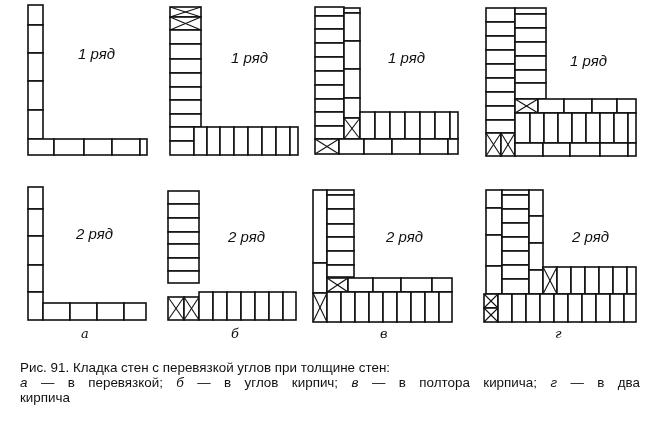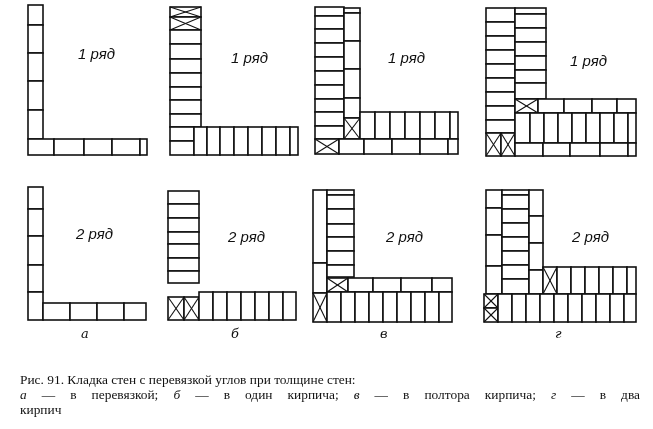--- a/index.html
+++ b/index.html
@@ -6,22 +6,22 @@
   body { width: 653px; height: 429px; position: relative; overflow: hidden;
          font-family: "DejaVu Serif", serif; color: #111; }
   #figure { position: absolute; left: 0; top: 0; width: 653px; height: 345px; }
   #figure svg { display: block; }
   .br { fill: #fff; stroke: #111; stroke-width: 1.6; }
   .x  { stroke: #111; stroke-width: 1.1; }
   .row-label { position: absolute; font-family: Liberation Sans, sans-serif; font-style: italic;
                font-size: 15px; color: #111; white-space: nowrap; }
   .letter { position: absolute; font-family: "DejaVu Serif", serif; font-style: italic;
             font-size: 13px; color: #111; }
-  #caption { position: absolute; left: 20px; top: 372px; width: 620px;
-             font-family: Liberation Serif, serif; font-size: 13.4px; line-height: 15px; color: #111; }
+  #caption { position: absolute; left: 20px; top: 360px; width: 620px;
+             font-family: Liberation Sans, sans-serif; font-size: 13.4px; line-height: 15px; color: #111; }
   #caption .line { white-space: nowrap; }
   #caption .just { text-align: justify; text-align-last: justify; }
   #caption i { font-style: italic; }
 </style>
 </head>
 <body>
 
 <div id="figure">
   <svg id="fig-svg" width="653" height="345" viewBox="0 0 653 345" xmlns="http://www.w3.org/2000/svg">
       <g>
@@ -259,15 +259,15 @@
   <span class="row-label" style="left:572px;top:228px">2 ряд</span>
 
   <span class="letter" style="left:81px;top:326px">а</span>
   <span class="letter" style="left:231px;top:326px">б</span>
   <span class="letter" style="left:380px;top:326px">в</span>
   <span class="letter" style="left:555px;top:326px">г</span>
 </div>
 
 <div id="caption">
   <div class="line">Рис. 91. Кладка стен с перевязкой углов при толщине стен:</div>
-  <div class="line just"><i>а</i><span> — в перевязкой; </span><i>б</i><span> — в один кирпича; </span><i>в</i><span> — в полтора кирпича; </span><i>г</i><span> — в два</span></div>
-  <div class="line">кирпич</div>
+  <div class="line just"><i>а</i><span> — в перевязкой; </span><i>б</i><span> — в углов кирпич; </span><i>в</i><span> — в полтора кирпича; </span><i>г</i><span> — в два</span></div>
+  <div class="line">кирпича</div>
 </div>
 
 </body></html>

